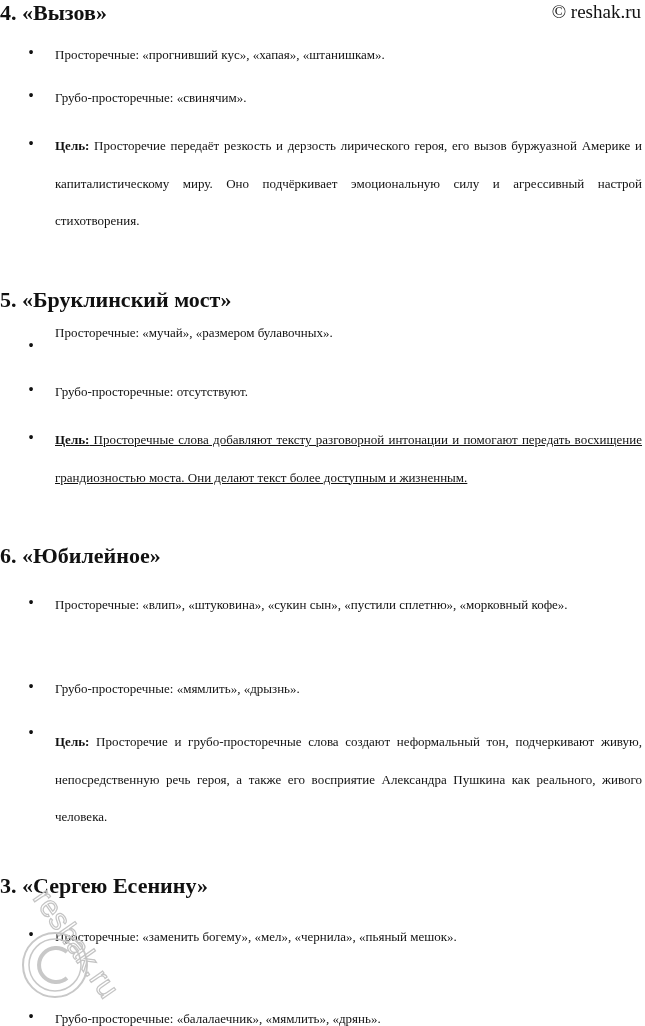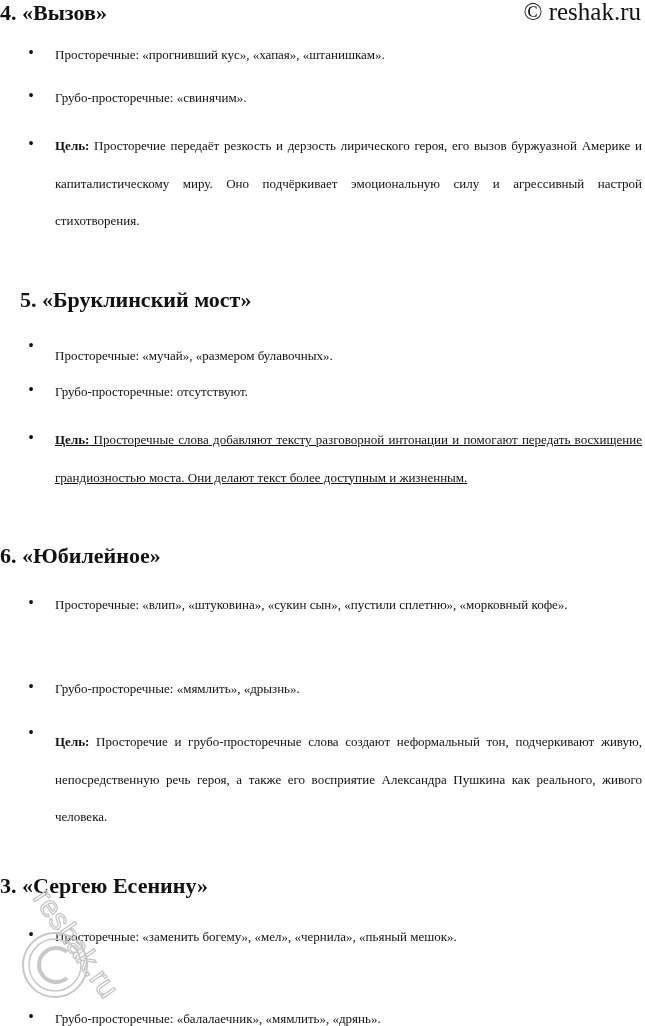--- a/index.html
+++ b/index.html
@@ -6,21 +6,21 @@
   body {
     width:645px; height:1026px; overflow:hidden; position:relative;
     font-family: "Liberation Serif", "DejaVu Serif", serif;
     color:#111; font-size:19.5px;
   }
   .heading {
     position:absolute; left:0; font-weight:bold; font-size:22px; line-height:24px;
     white-space:nowrap;
   }
   .copyright {
-    position:absolute; right:4px; top:0; font-size:25px; line-height:24px;
+    position:absolute; right:4px; top:0; font-size:19px; line-height:24px;
   }
   .bullet {
     position:absolute; left:26px; width:10px; text-align:center; font-size:16px;
   }
   .item {
     position:absolute; left:55px; width:587px; text-align:justify;
     line-height:37.5px; font-size:13px;
   }
   .item.single { white-space:nowrap; text-align:left; }
   .item b { font-weight:bold; }
@@ -39,24 +39,24 @@
 
   <span class="bullet" style="top:44px;">•</span>
   <div class="item single" style="top:36px;">Просторечные: «прогнивший кус», «хапая», «штанишкам».</div>
 
   <span class="bullet" style="top:87px;">•</span>
   <div class="item single" style="top:79px;">Грубо-просторечные: «свинячим».</div>
 
   <span class="bullet" style="top:135px;">•</span>
   <div class="item" style="top:127px;"><b>Цель:</b><span> Просторечие передаёт резкость и дерзость лирического героя, его вызов буржуазной Америке и капиталистическому миру. Оно подчёркивает эмоциональную силу и агрессивный настрой стихотворения.</span></div>
 
-  <div class="heading" style="top:288px;margin-left:20px;">5. «Бруклинский мост»</div>
+  <div class="heading" style="top:288px;">5. «Бруклинский мост»</div>
 
   <span class="bullet" style="top:337px;">•</span>
-  <div class="item single" style="top:337px;">Просторечные: «мучай», «размером булавочных».</div>
+  <div class="item single" style="top:314px;">Просторечные: «мучай», «размером булавочных».</div>
 
   <span class="bullet" style="top:381px;">•</span>
   <div class="item single" style="top:373px;">Грубо-просторечные: отсутствуют.</div>
 
   <span class="bullet" style="top:429px;">•</span>
   <div class="item" style="top:421px;text-decoration:underline;"><b>Цель:</b><span> Просторечные слова добавляют тексту разговорной интонации и помогают передать восхищение грандиозностью моста. Они делают текст более доступным и жизненным.</span></div>
 
   <div class="heading" style="top:544px;">6. «Юбилейное»</div>
 
   <span class="bullet" style="top:594px;">•</span>

